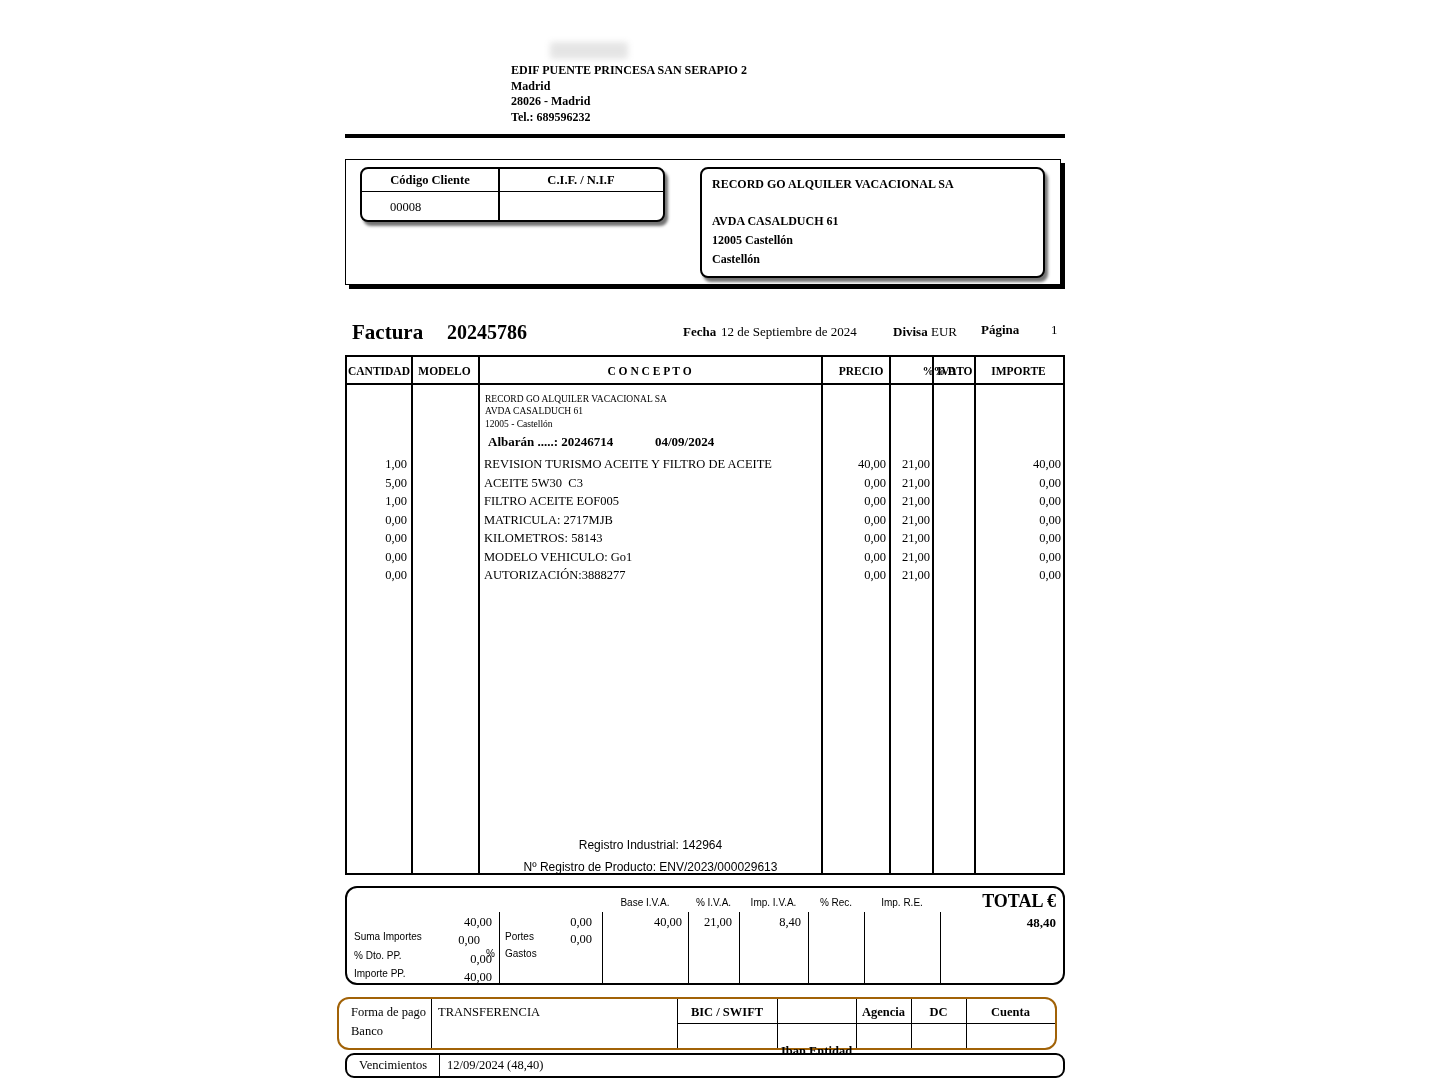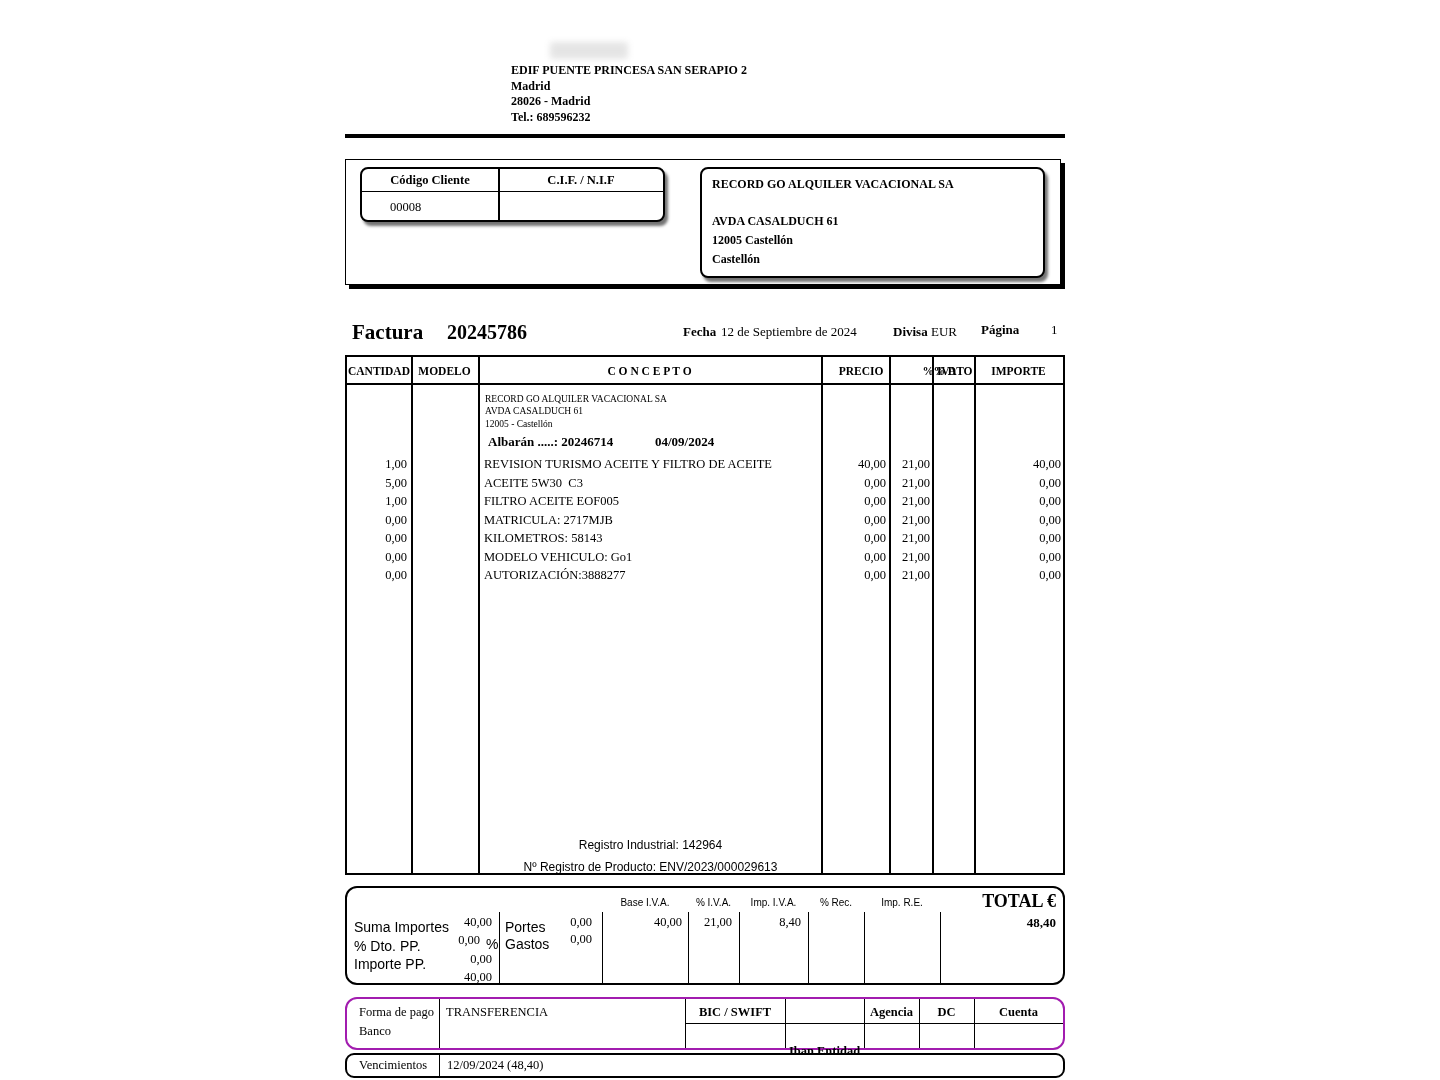--- a/index.html
+++ b/index.html
@@ -51,25 +51,25 @@
   .dtoc { left:586px; width:39px; text-align:right; }
   .impc { left:628px; width:86px; text-align:right; }
   .registro { position:absolute; left:132px; width:343px; text-align:center; font-family:"Liberation Sans", sans-serif; font-size:12px; }
 
   
   .totals-box { left:345px; top:886px; width:720px; height:99px; border:2px solid #000; border-radius:12px; background:#fff; }
   .tot-vline { position:absolute; top:24px; width:1.3px; height:71px; background:#000; }
   .tot-hdr { position:absolute; top:9px; text-align:center; font-family:"Liberation Sans", sans-serif; font-size:10px; }
   .total-eur { position:absolute; left:593px; top:3px; width:116px; text-align:right; font-size:18px; font-weight:bold; }
   .tot-val { position:absolute; font-size:12.5px; text-align:right; }
-  .tot-lbl { position:absolute; font-family:"Liberation Sans", sans-serif; font-size:14px; }
+  .tot-lbl { position:absolute; font-family:"Liberation Sans", sans-serif; font-size:10px;margin-top:12px; }
   .total-val { position:absolute; left:600px; top:27px; width:109px; text-align:right; font-size:13px; font-weight:bold; }
 
   
-  .pay-box { left:345px; top:997px; width:720px; height:53px; border:2px solid #a21caf; border-radius:12px; background:#fff; }
+  .pay-box { left:337px; top:997px; width:720px; height:53px; border:2px solid #a16207; border-radius:12px; background:#fff; }
   .pay-vline { position:absolute; top:0; width:1.3px; height:100%; background:#000; }
   .pay-lbl { position:absolute; font-size:12.5px; }
   .pay-hdr { position:absolute; top:6px; text-align:center; font-weight:bold; font-size:12.5px; }
   .pay-hline { position:absolute; left:338px; top:24px; width:378px; height:1.3px; background:#000; }
 
   
   .venc-box { left:345px; top:1053px; width:720px; height:25px; border:2px solid #000; border-radius:9px; background:#fff; }
 </style>
 </head>
 <body>

